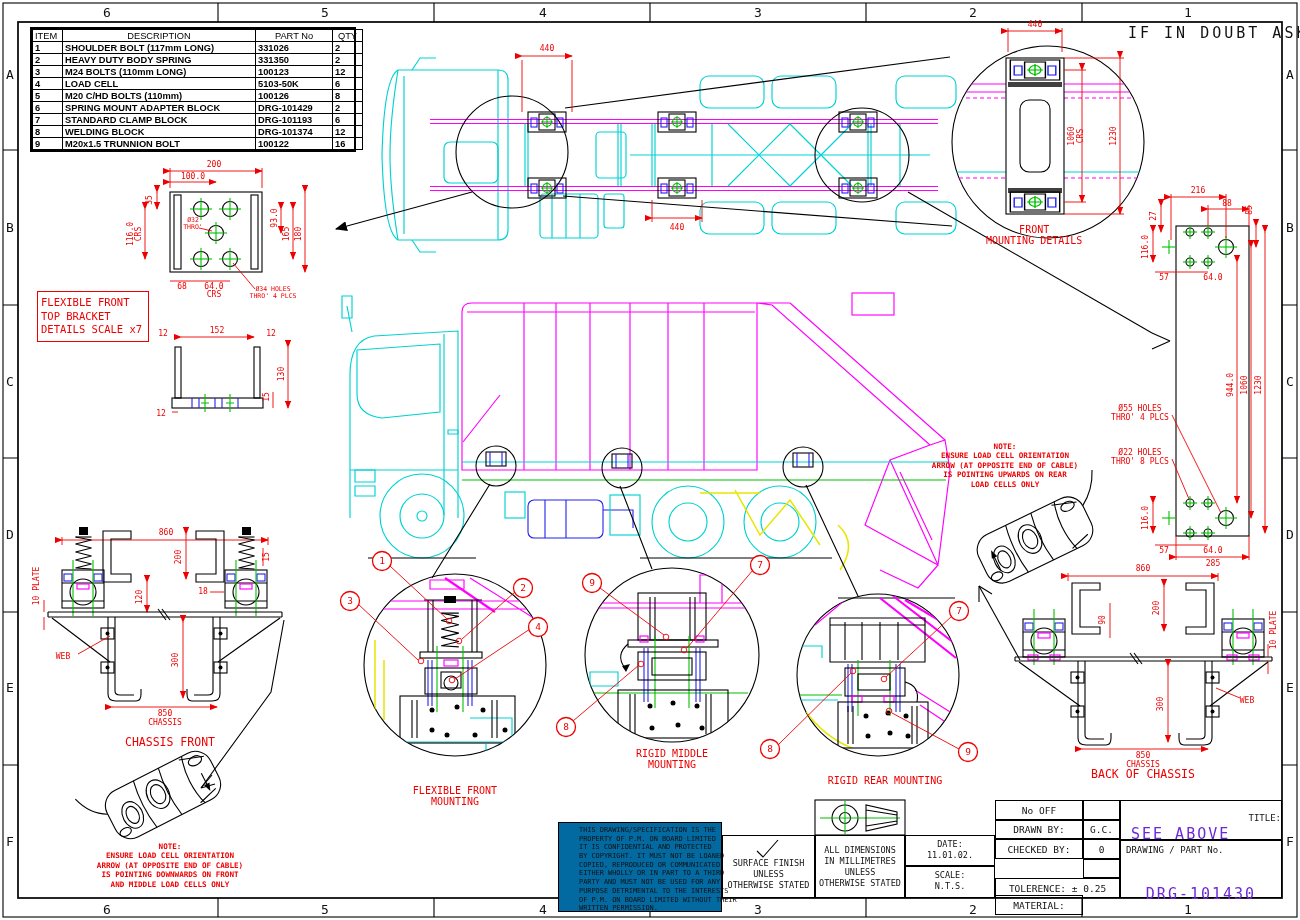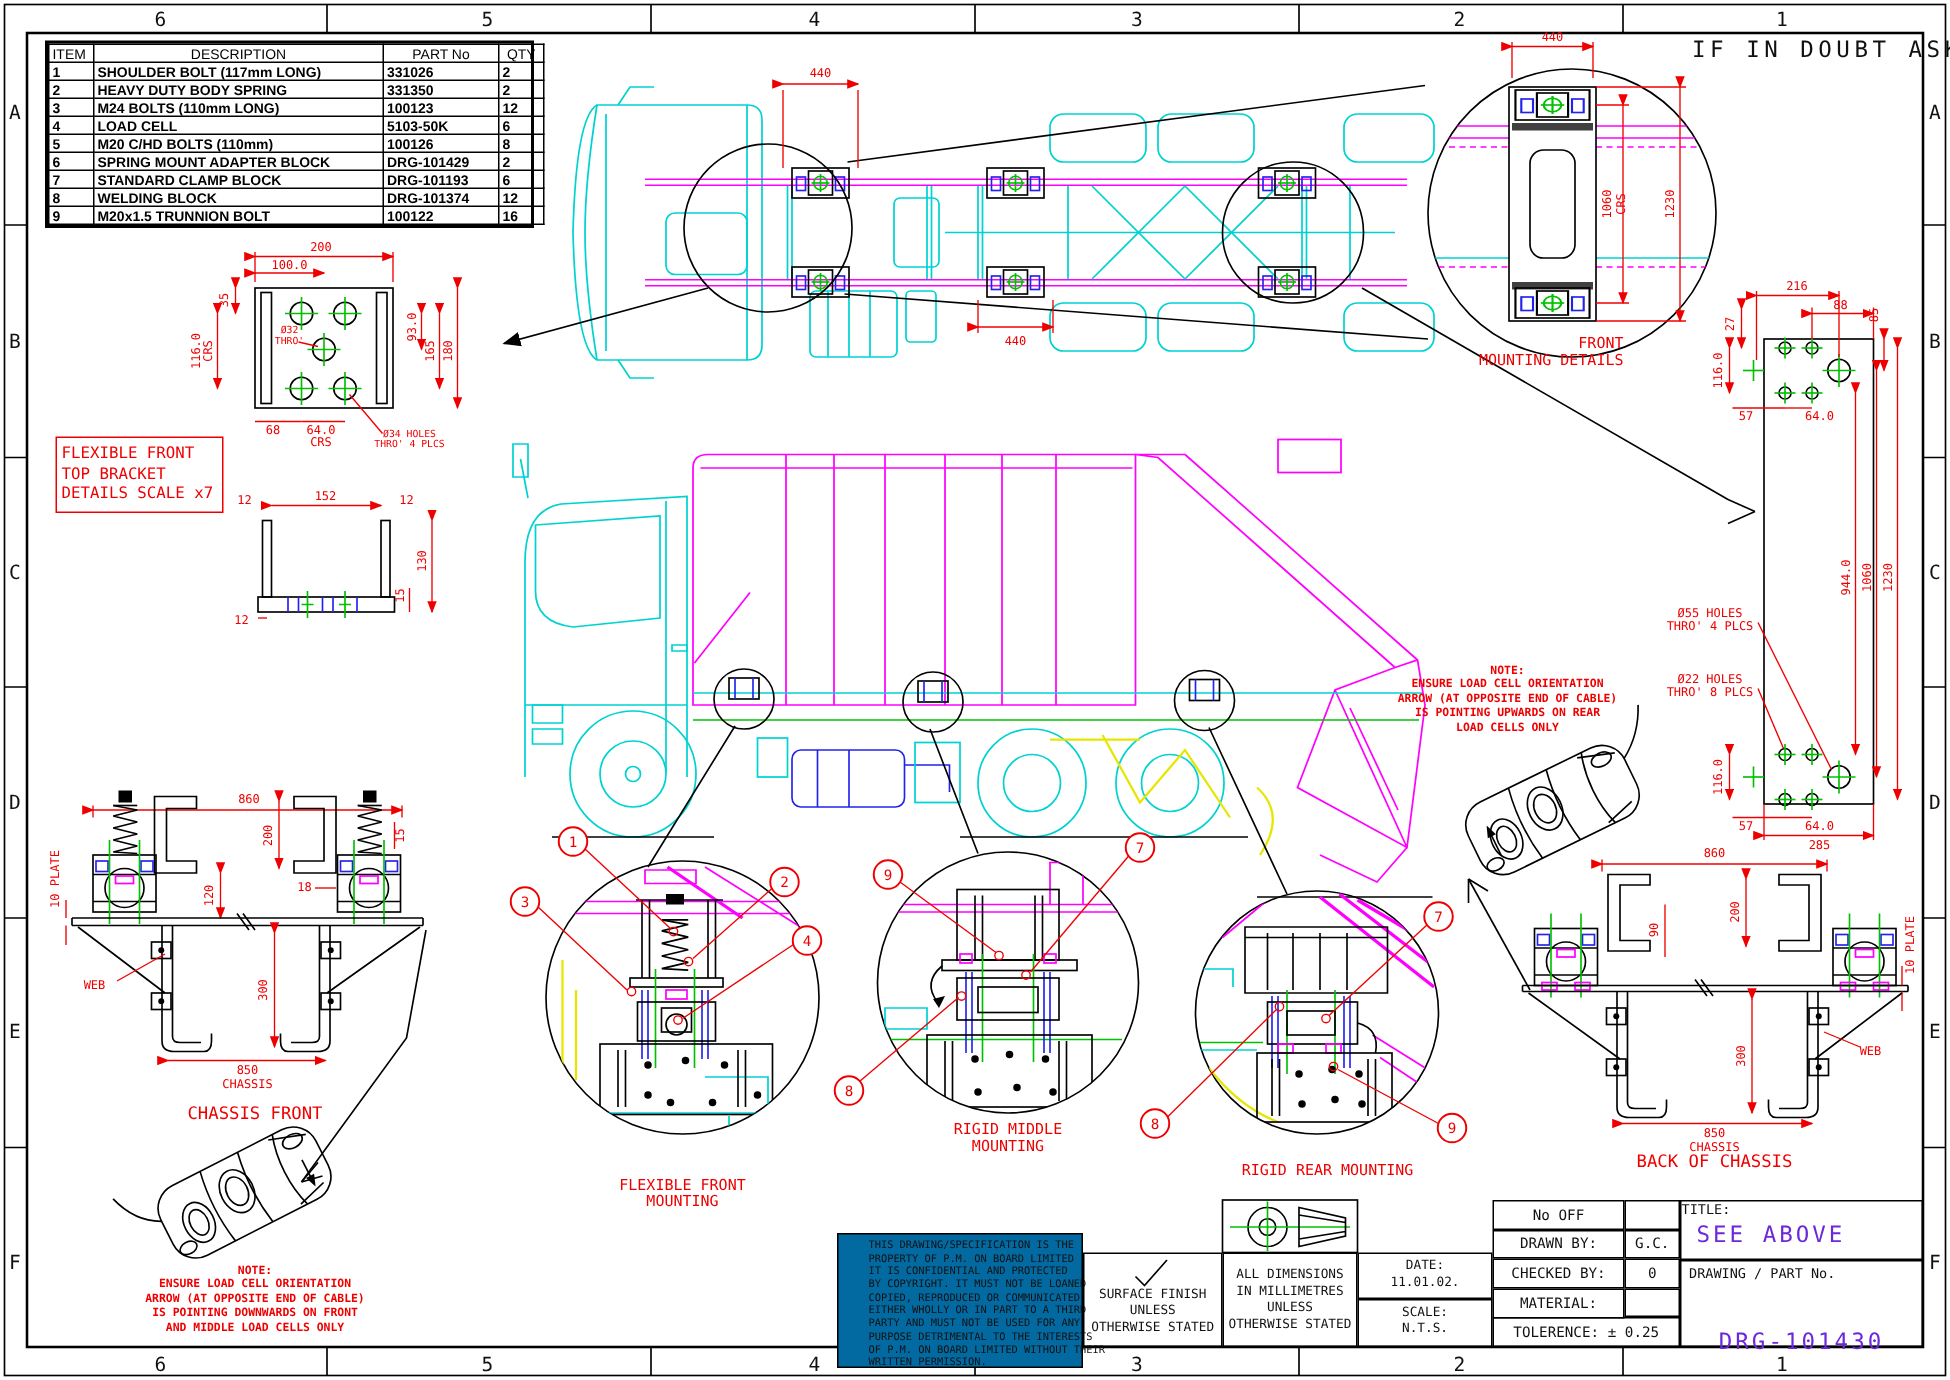--- a/index.html
+++ b/index.html
@@ -745,21 +745,21 @@
             <td>M20x1.5 TRUNNION BOLT</td>
             <td>100122</td>
             <td>16</td>
           </tr>
   </tbody>
       </table>
 </div>
 
 <div class="ov doubt" style="left:1128px;top:24px">IF IN DOUBT ASK</div>
 
-<div class="ov rlabel" style="left:986px;top:224px;text-align:right"><span>FRONT</span><br><span>MOUNTING DETAILS</span></div>
+<div class="ov rlabel" style="left:986px;top:224px;text-align:center"><span>FRONT</span><br><span>MOUNTING DETAILS</span></div>
 
 <div class="ov flexbox" style="left:37px;top:291px;width:104px"><span>FLEXIBLE FRONT</span><br><span>TOP BRACKET</span><br><span>DETAILS SCALE x7</span></div>
 
 <div class="ov rlabel-lg" style="left:95px;top:735px;width:150px">CHASSIS FRONT</div>
 
 <div class="ov rlabel" style="left:385px;top:785px;width:140px"><span>FLEXIBLE FRONT</span><br><span>MOUNTING</span></div>
 
 <div class="ov rlabel" style="left:602px;top:748px;width:140px"><span>RIGID MIDDLE</span><br><span>MOUNTING</span></div>
 
 <div class="ov rlabel" style="left:790px;top:775px;width:190px">RIGID REAR MOUNTING</div>
@@ -789,25 +789,25 @@
 <div class="tbcell small-c" style="left:905px;top:835px;width:90px;height:31px;padding-top:3px"><span>DATE:</span><br><span>11.01.02.</span></div>
 <div class="tbcell small-c" style="left:905px;top:866px;width:90px;height:32px;padding-top:3px"><span>SCALE:</span><br><span>N.T.S.</span></div>
 
 <div>
   <div class="tbcell tbl tbc" style="left:995px;top:800px;width:88px;height:20px">No OFF</div>
   <div class="tbcell tbl tbc" style="left:1083px;top:800px;width:37px;height:20px"></div>
   <div class="tbcell tbl tbc" style="left:995px;top:820px;width:88px;height:19px">DRAWN BY:</div>
   <div class="tbcell tbl tbc" style="left:1083px;top:820px;width:37px;height:19px">G.C.</div>
   <div class="tbcell tbl tbc" style="left:995px;top:839px;width:88px;height:20px">CHECKED BY:</div>
   <div class="tbcell tbl tbc" style="left:1083px;top:839px;width:37px;height:20px">0</div>
-  <div class="tbcell tbl tbc" style="left:995px;top:859px;width:88px;height:20px">MATERIAL:</div>
+  <div class="tbcell tbl tbc" style="left:995px;top:895px;width:88px;height:20px">MATERIAL:</div>
   <div class="tbcell tbl tbc" style="left:1083px;top:859px;width:37px;height:19px"></div>
   <div class="tbcell tbl tbc" style="left:995px;top:878px;width:125px;height:20px">TOLERENCE: ± 0.25</div>
   <div class="tbcell" style="left:1120px;top:800px;width:162px;height:40px">
-    <div class="med" style="text-align:left;margin-top:1px">TITLE:</div>
+    <div class="med" style="text-align:right;margin-top:12px">TITLE:</div>
     <div class="big" style="margin-left:10px;margin-top:2px">SEE ABOVE</div>
   </div>
   <div class="tbcell" style="left:1120px;top:840px;width:162px;height:58px">
     <div class="med" style="margin:4px 0 0 5px">DRAWING / PART No.</div>
     <div class="big" style="text-align:center;margin-top:30px">DRG-101430</div>
   </div>
 </div>
 
 </div>
 

